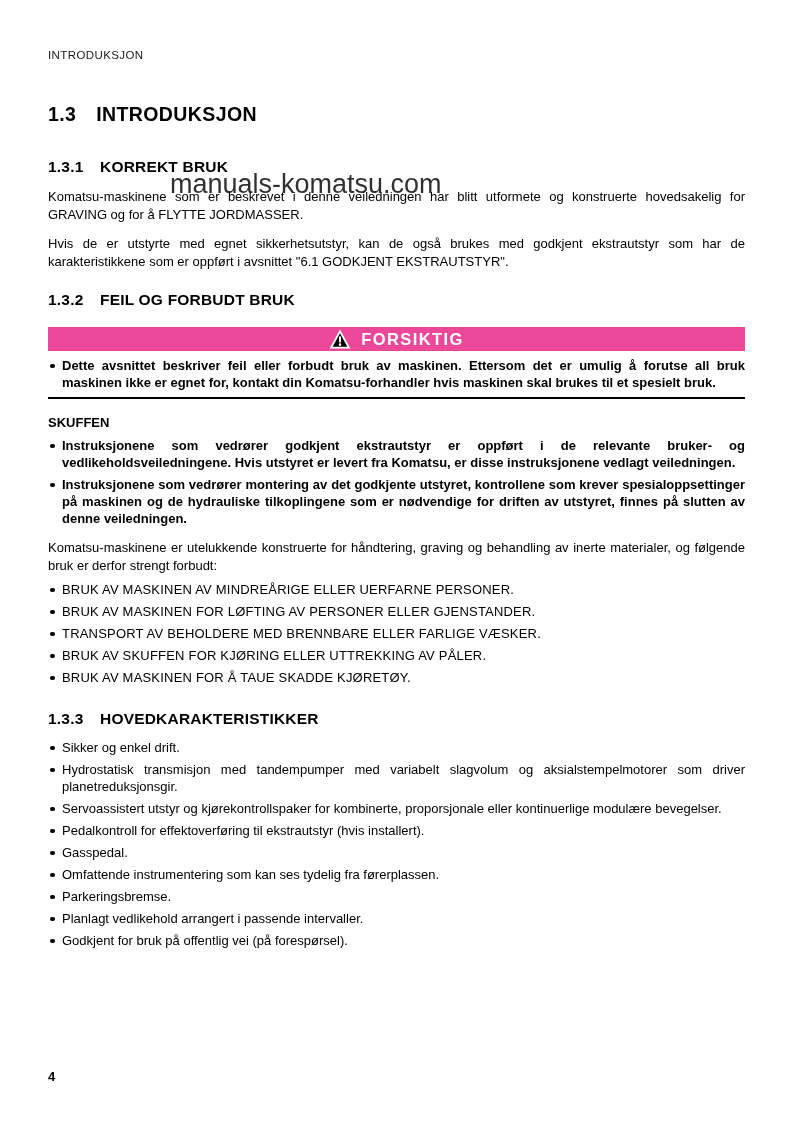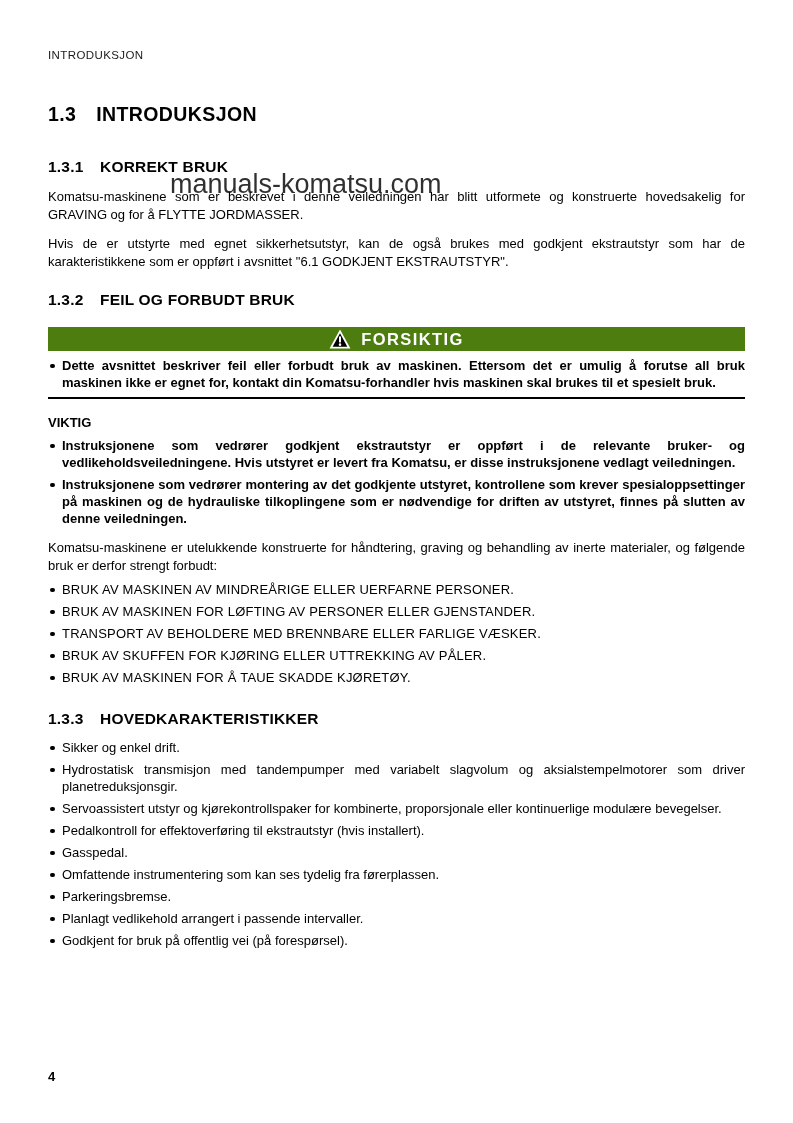--- a/index.html
+++ b/index.html
@@ -20,21 +20,21 @@
   h2 { font-size:15.5px; font-weight:bold; letter-spacing:0.2px; line-height:18px; }
   h2 .h-num { margin-right:12px; }
   .h2-131 { margin-top:34px; }
   .h2-132 { margin-top:21px; }
   .h2-133 { margin-top:24px; }
 
   p.body { font-size:13px; line-height:17.5px; text-align:justify; margin-top:12px; }
   .p-first { margin-top:10px; }
 
   .banner {
-    margin-top:18px; height:24px; background:#4d7c0f; color:#ffffff;
+    margin-top:18px; height:24px; background:#ec4899; color:#ffffff;
     display:flex; align-items:center; justify-content:center; gap:10px;
   }
   .warn-icon { display:flex; align-items:center; }
   .banner-label { font-size:16.5px; font-weight:bold; letter-spacing:1.4px; }
 
   ul.bullets { list-style:none; }
   ul.bullets li {
     position:relative; padding-left:14px; font-size:13px;
     line-height:17px; margin-bottom:5px; text-align:justify;
   }
@@ -101,21 +101,21 @@
           </svg>
         </span>
         <span class="banner-label">FORSIKTIG</span>
       </div>
       <ul class="bullets caution-list">
         <li>Dette avsnittet beskriver feil eller forbudt bruk av maskinen. Ettersom det er umulig å forutse all bruk maskinen ikke er egnet for, kontakt din Komatsu-forhandler hvis maskinen skal brukes til et spesielt bruk.</li>
       </ul>
       <div class="caution-rule"></div>
     </section>
 
-    <p class="viktig-label">VIKTIG</p>
+    <p class="viktig-label">SKUFFEN</p>
     <ul class="bullets viktig-list">
       <li>Instruksjonene som vedrører godkjent ekstrautstyr er oppført i de relevante bruker- og vedlikeholdsveiledningene. Hvis utstyret er levert fra Komatsu, er disse instruksjonene vedlagt veiledningen.</li>
       <li>Instruksjonene som vedrører montering av det godkjente utstyret, kontrollene som krever spesialoppsettinger på maskinen og de hydrauliske tilkoplingene som er nødvendige for driften av utstyret, finnes på slutten av denne veiledningen.</li>
     </ul>
 
     <p class="body">Komatsu-maskinene er utelukkende konstruerte for håndtering, graving og behandling av inerte materialer, og følgende bruk er derfor strengt forbudt:</p>
     <ul class="bullets caps-list">
       <li>BRUK AV MASKINEN AV MINDREÅRIGE ELLER UERFARNE PERSONER.</li>
       <li>BRUK AV MASKINEN FOR LØFTING AV PERSONER ELLER GJENSTANDER.</li>
       <li>TRANSPORT AV BEHOLDERE MED BRENNBARE ELLER FARLIGE VÆSKER.</li>

